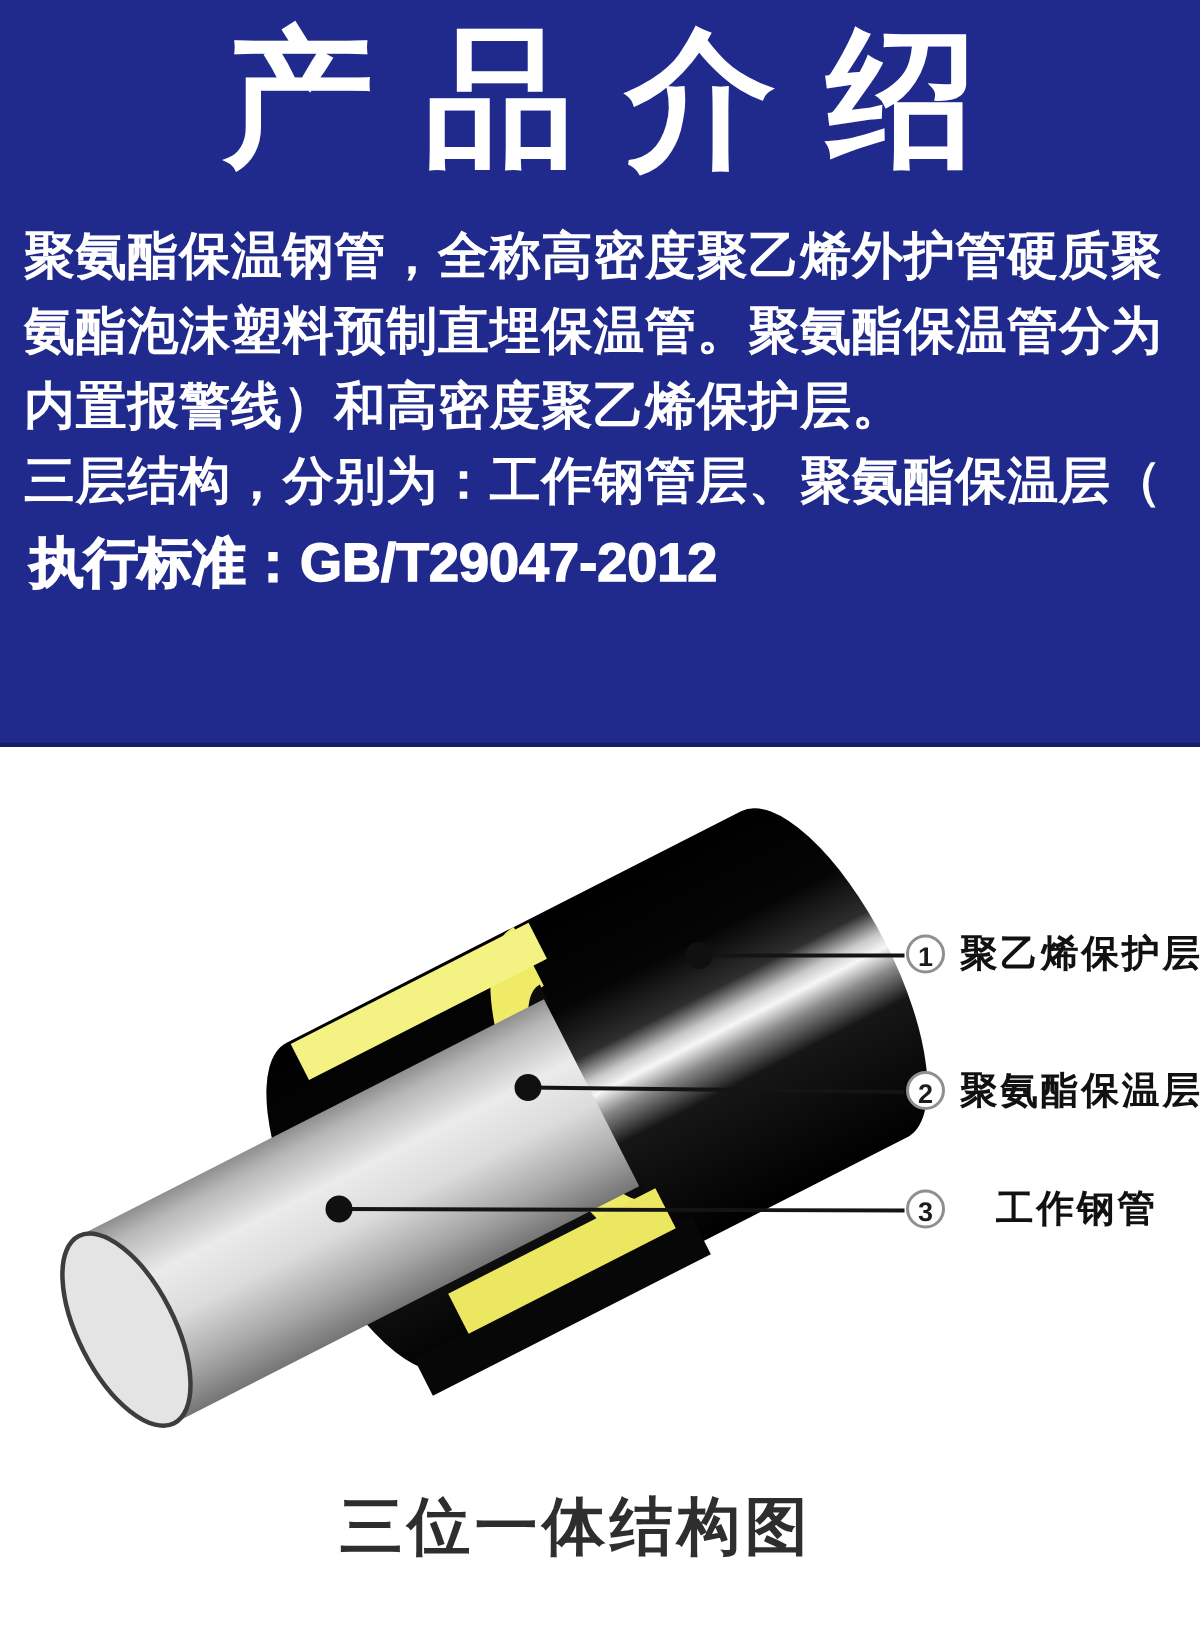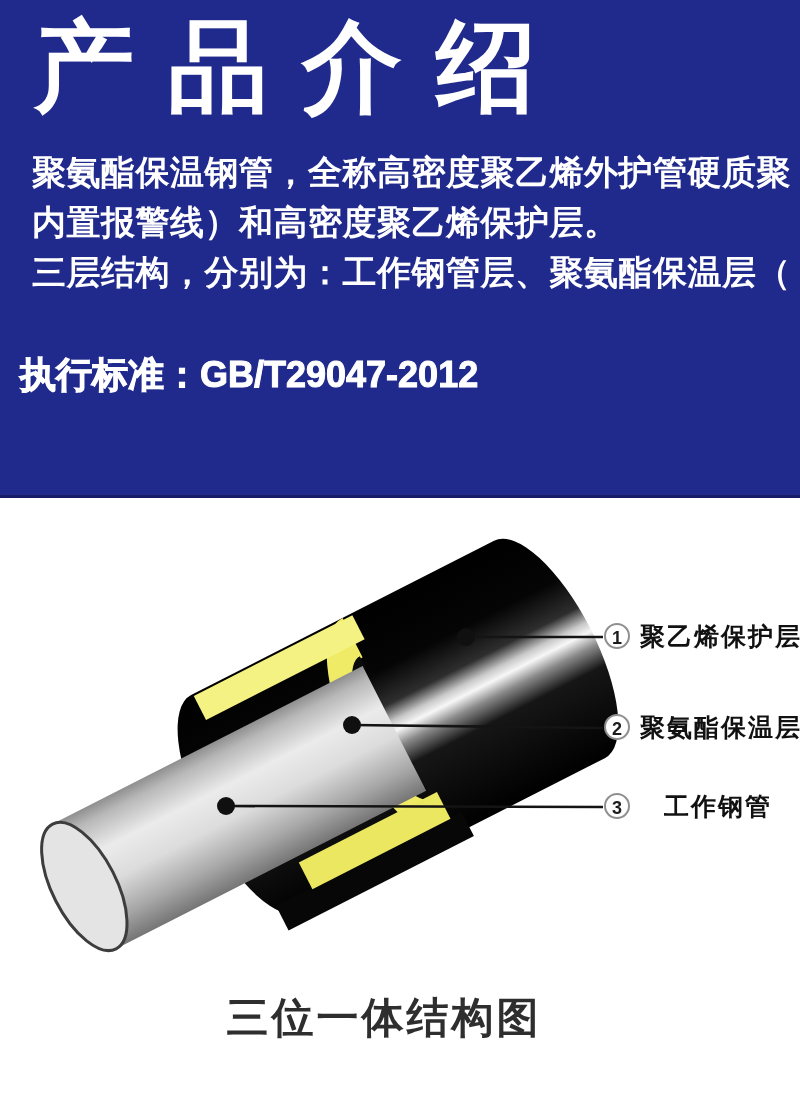--- a/index.html
+++ b/index.html
@@ -14,27 +14,27 @@
   
   .header-section {
     position: absolute; left: 0; top: 0; width: 800px; height: 498px;
     background: #20298c;
     border-bottom: 3px solid #161d66;
     color: #ffffff;
     box-sizing: border-box;
   }
   .page-title {
     position: absolute; left: 0; top: 10px; width: 800px; height: 118px;
-    text-align: left;
+    text-align: center;
     font-size: 100px; line-height: 112px; font-weight: 900;
     letter-spacing: 34px; padding-left: 34px; box-sizing: border-box;
     white-space: nowrap;
   }
   .intro-paragraph {
-    position: absolute; left: 32px; top: 147px; width: 762px;
+    position: absolute; left: 16px; top: 147px; width: 762px; font-family: Liberation Serif, serif;
   }
   .intro-line {
     font-size: 34px; line-height: 50px; font-weight: bold;
     letter-spacing: 0.5px; white-space: nowrap;
   }
   .standard-title {
     position: absolute; left: 20px; top: 351px; width: 762px;
     font-size: 36px; line-height: 48px; font-weight: 900;
     -webkit-text-stroke: 1px #ffffff;
     white-space: nowrap;
@@ -90,20 +90,21 @@
 </head>
 <body>
 
 <div class="page">
 
   <div class="header-section">
     <div class="page-title">产品介绍</div>
 
     <div class="intro-paragraph">
       <div class="intro-line">聚氨酯保温钢管，全称高密度聚乙烯外护管硬质聚</div>
+      <div class="intro-line">氨酯泡沫塑料预制直埋保温管。聚氨酯保温管分为</div>
       <div class="intro-line">内置报警线）和高密度聚乙烯保护层。</div>
       <div class="intro-line">三层结构，分别为：工作钢管层、聚氨酯保温层（</div>
     </div>
 
     <div class="standard-title">执行标准：GB/T29047-2012</div>
 
   </div>
 
   <div class="diagram-section">
 

